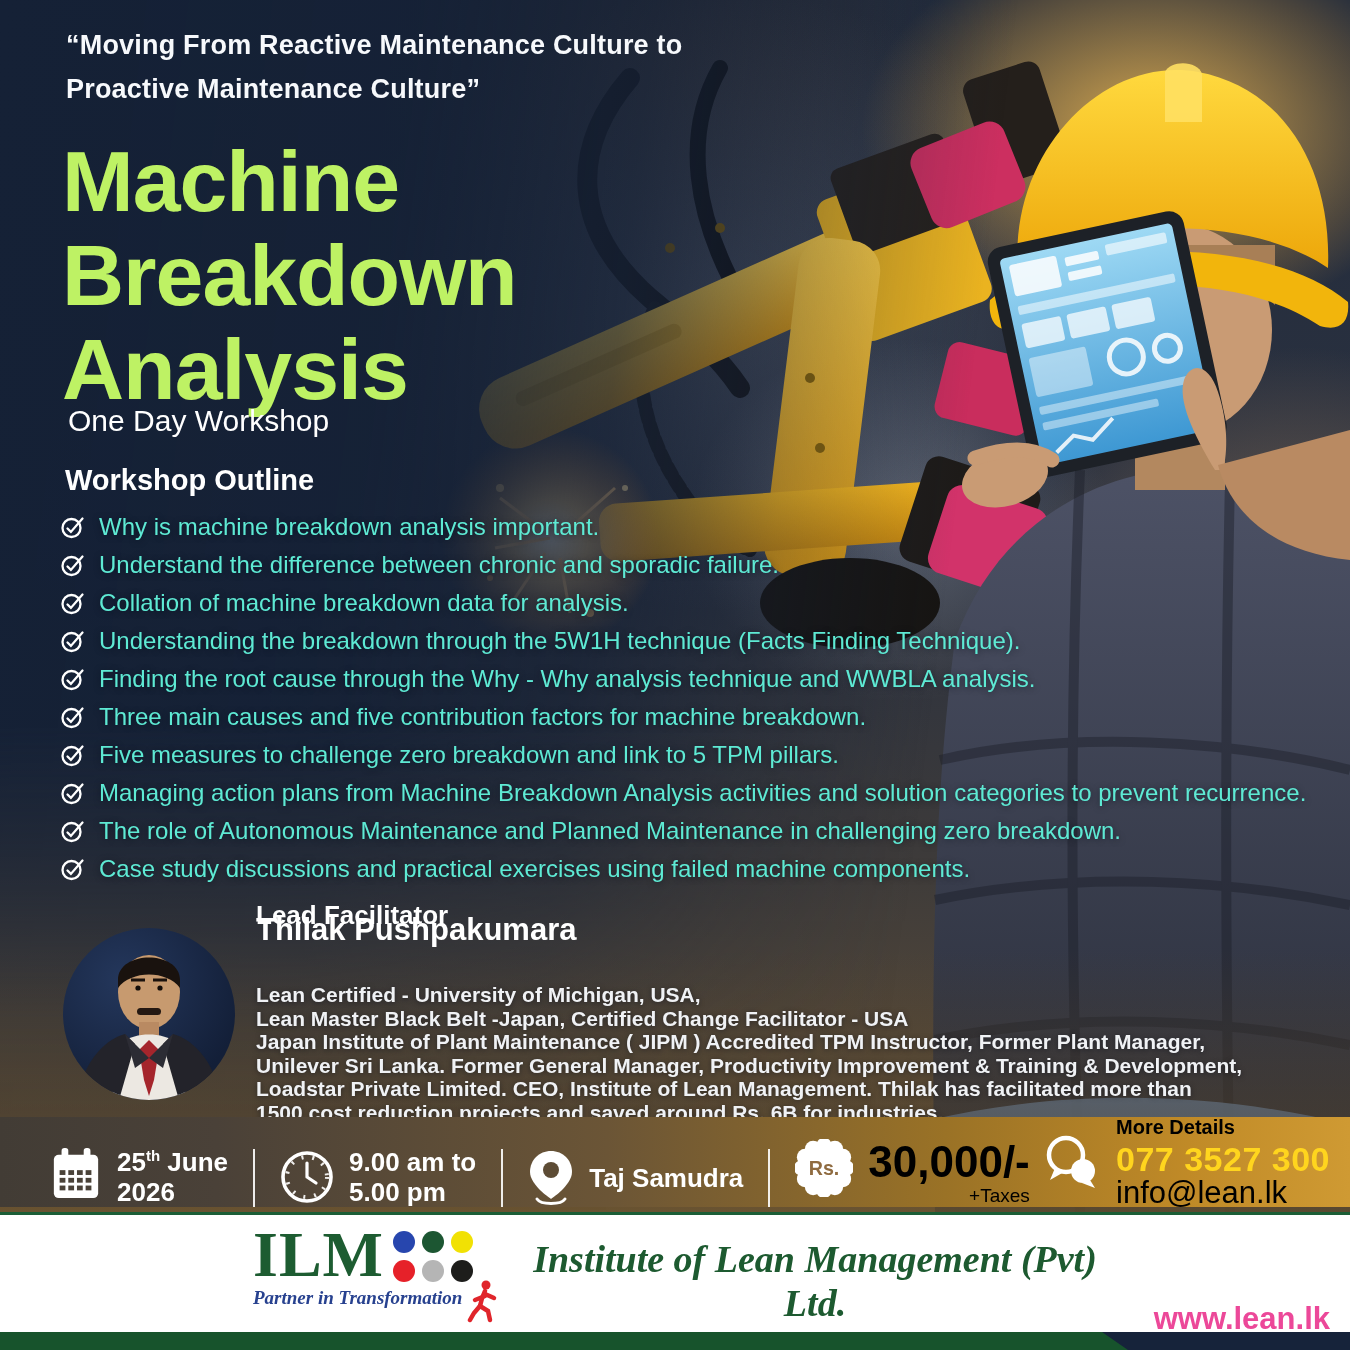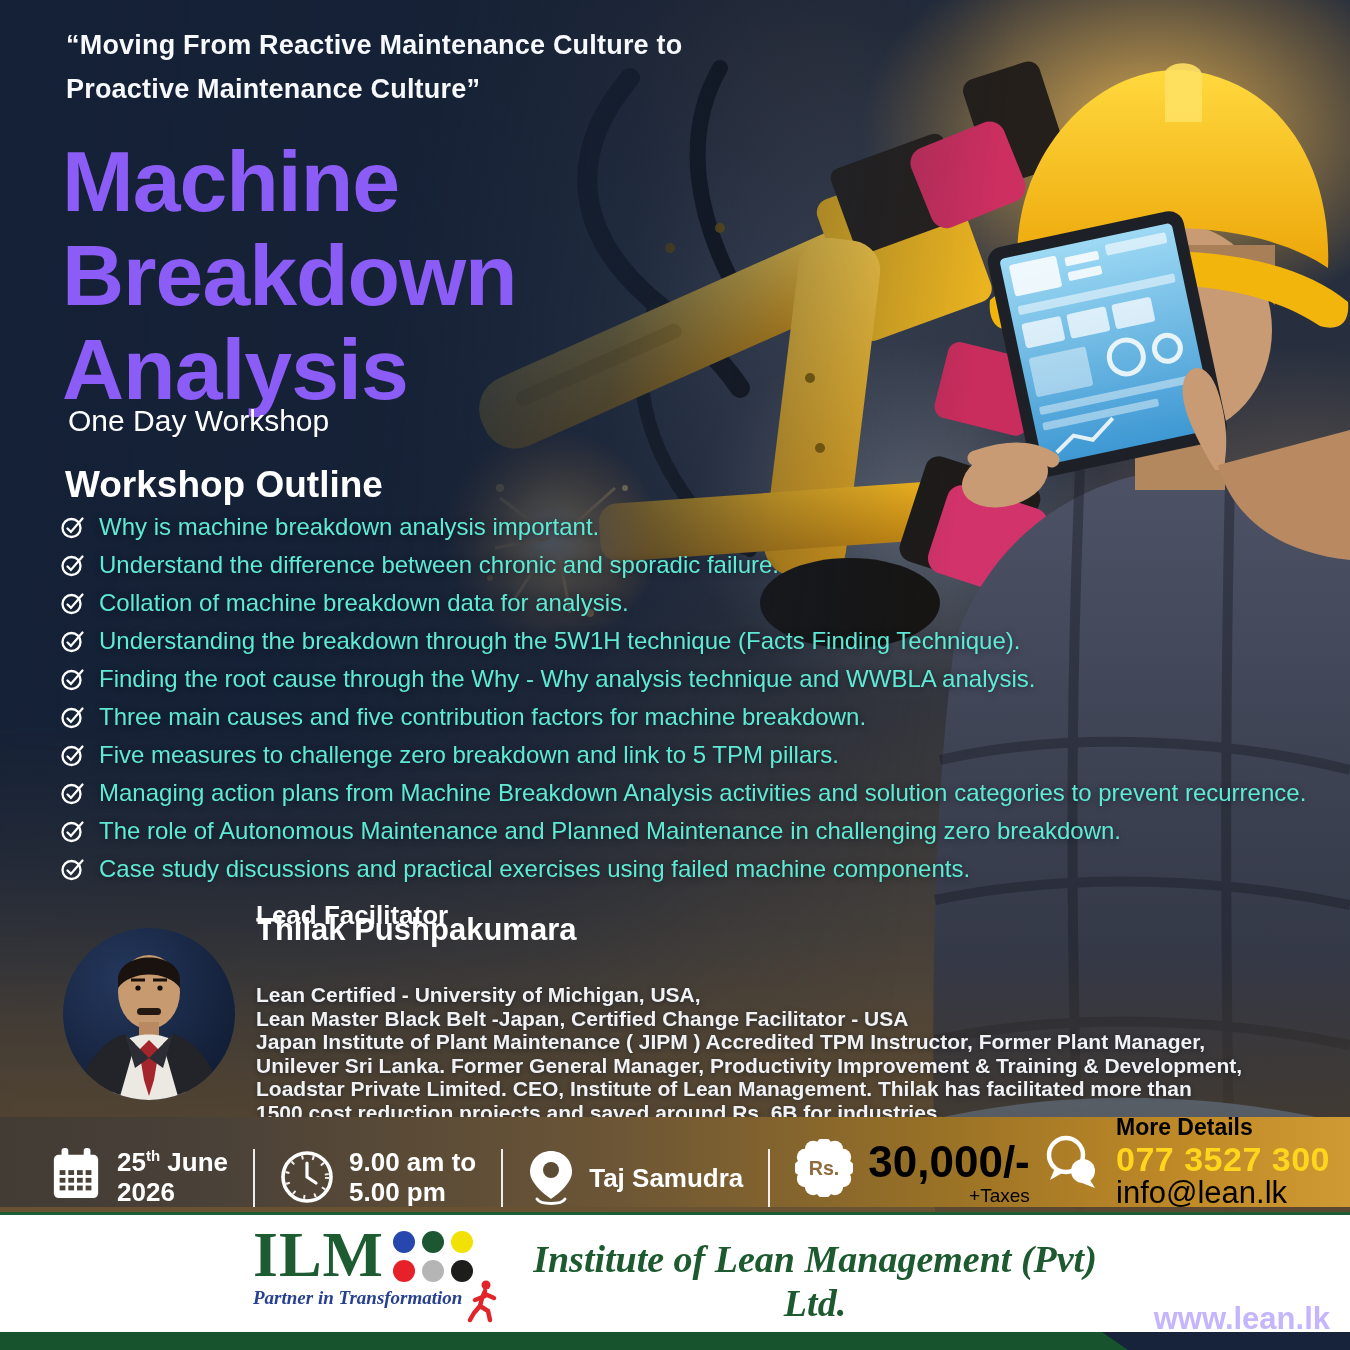--- a/index.html
+++ b/index.html
@@ -23,23 +23,23 @@
   .overlay{position:absolute;inset:0 0 138px 0;z-index:5;
     background:linear-gradient(97deg,#152136 0%,rgba(21,33,54,.96) 28%,rgba(21,33,54,.72) 44%,rgba(21,33,54,.30) 56%,rgba(21,33,54,0) 68%);
     -webkit-mask-image:linear-gradient(180deg,#000 0%,#000 60%,rgba(0,0,0,.25) 84%,transparent 100%);
     mask-image:linear-gradient(180deg,#000 0%,#000 60%,rgba(0,0,0,.25) 84%,transparent 100%);}
 
   
   .content{position:absolute;inset:0;z-index:10;color:#fff;}
   .quote{position:absolute;left:66px;top:24px;font-size:27px;font-weight:700;
          color:#f7f9fc;line-height:1.62;letter-spacing:.2px;}
   .title{position:absolute;left:62px;top:134px;font-size:86px;line-height:94px;
-         font-weight:700;color:#8b5cf6;letter-spacing:-1px;}
+         font-weight:700;color:#bef264;letter-spacing:-1px;}
   .subtitle{position:absolute;left:68px;top:404px;font-size:30px;font-weight:400;color:#fff;}
-  .outline-h{position:absolute;left:65px;top:464px;font-size:37px;font-weight:700;color:#fff;}
+  .outline-h{position:absolute;left:65px;top:464px;font-size:29px;font-weight:700;color:#fff;}
   .outline{position:absolute;left:60px;top:513px;margin:0;padding:0;list-style:none;}
   .outline li{display:flex;align-items:flex-start;gap:13px;margin-bottom:10px;
               font-size:24px;color:#5eead4;text-shadow:0 1px 6px rgba(8,14,26,.55);}
   .outline li svg{width:26px;height:26px;flex:none;margin-top:1px;}
 
   .avatar{position:absolute;left:63px;top:928px;width:172px;height:172px;border-radius:50%;
           overflow:hidden;background:radial-gradient(circle at 35% 30%,#24375c,#131f38 75%);}
   .fac-role{position:absolute;left:256px;top:900px;font-size:26px;font-weight:700;}
   .fac-name{position:absolute;left:256px;top:912px;font-size:31px;font-weight:700;}
   .fac-bio{position:absolute;left:256px;top:983px;font-size:21px;line-height:23.5px;
@@ -50,21 +50,21 @@
     display:flex;align-items:flex-end;box-sizing:border-box;padding:0 20px 0 50px;
     background:linear-gradient(90deg,#423c35 0%,#4a4138 16%,#6b5536 45%,#9a7226 70%,#c08a27 88%,#cf9a33 100%);}
   .detail{display:flex;align-items:center;gap:15px;}
   .dtext{font-size:26px;font-weight:700;line-height:30px;color:#fff;}
   .dtext sup{font-size:15px;}
   .vdiv{width:2px;height:58px;background:rgba(255,255,255,.9);margin:0 25px;}
   .price-col{display:flex;flex-direction:column;align-items:flex-end;margin-top:12px;}
   .price{font-size:44px;font-weight:700;line-height:42px;}
   .taxes{font-size:19px;font-weight:400;margin-top:2px;}
   .contact{display:flex;align-items:center;gap:16px;margin-left:auto;}
-  .more{font-size:23px;font-weight:700;line-height:26px;}
+  .more{font-size:20px;font-weight:700;line-height:26px;}
   .phone{font-size:34px;font-weight:700;line-height:38px;color:#ffd51e;letter-spacing:.5px;}
   .email{font-size:31px;font-weight:400;line-height:29px;}
 
   
   .footer{position:absolute;left:0;top:1212px;width:1350px;height:120px;background:#fff;
           border-top:3px solid #1b5e36;box-sizing:border-box;z-index:14;}
   .ilm-logo{position:absolute;left:253px;top:10px;}
   .ilm-row{display:flex;align-items:flex-start;}
   .ilm-text{font-family:"Liberation Serif",serif;font-weight:700;font-size:64px;line-height:60px;
             color:#1d5c31;letter-spacing:1px;}
@@ -75,21 +75,21 @@
   .ilm-tagline{font-family:"Liberation Serif",serif;font-style:italic;font-weight:700;
                font-size:19px;color:#27418f;}
   .company-block{position:absolute;left:505px;top:22px;width:620px;text-align:center;}
   .company{font-family:"Liberation Serif",serif;font-style:italic;font-weight:700;
            font-size:38px;color:#1d5a30;}
   .company-tag{font-family:"Liberation Serif",serif;font-style:italic;font-weight:700;
                font-size:26px;color:#3952b0;margin-top:10px;}
   .green-bar{position:absolute;left:0;top:1332px;width:1128px;height:18px;background:#17532c;z-index:15;
              clip-path:polygon(0 0,calc(100% - 26px) 0,100% 100%,0 100%);}
   .website{position:absolute;right:20px;top:1301px;font-size:31px;font-weight:700;
-           color:#c4b5fd;z-index:16;}
+           color:#ec4899;z-index:16;}
 </style>
 </head>
 <body>
 
 <div class="poster">
 
   <div class="photo"></div>
 
   <svg class="robot" viewBox="0 0 640 600">
     <defs>

